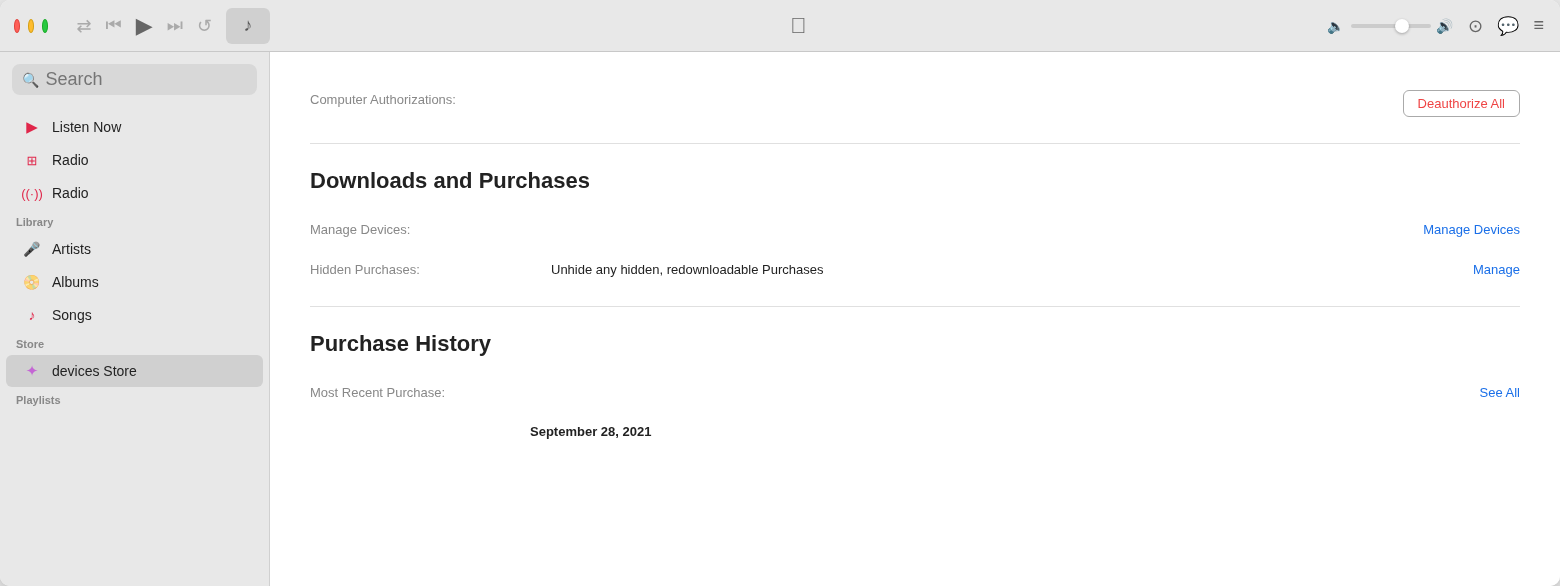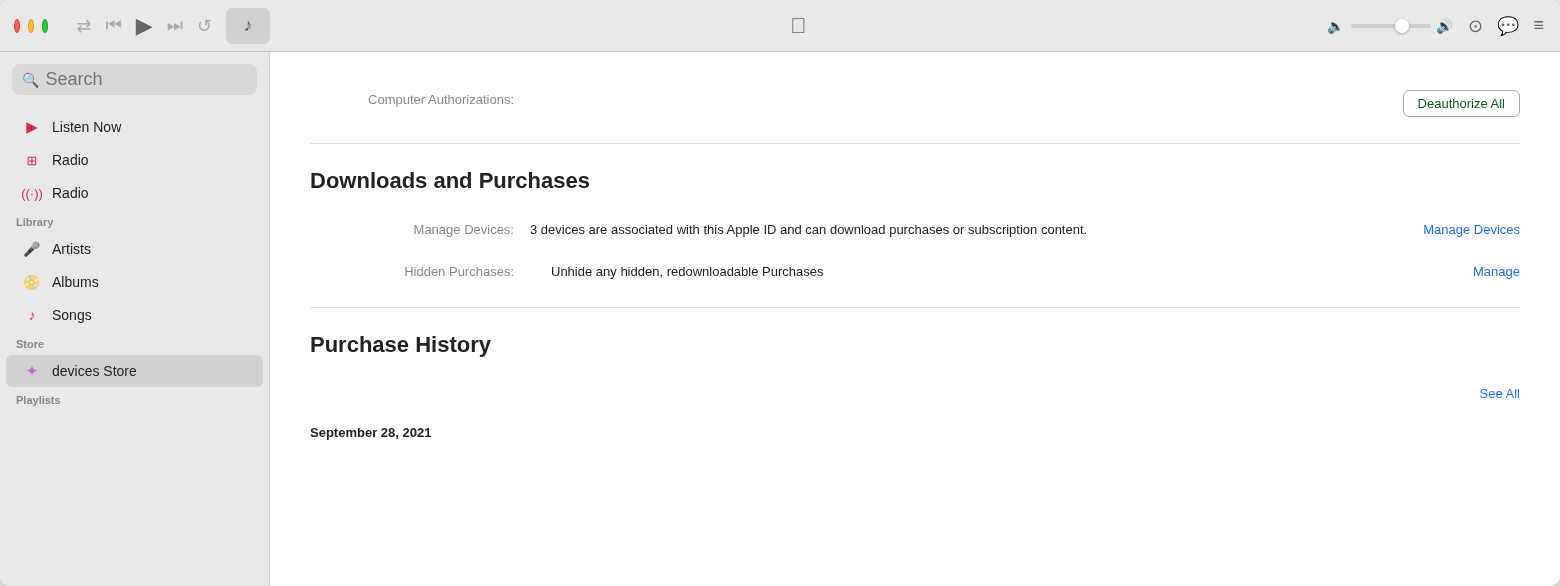--- a/index.html
+++ b/index.html
@@ -195,21 +195,21 @@
       max-width: 1300px;
     }
     .row-block {
       display: flex;
       align-items: flex-start;
       padding: 18px 0;
     }
     .row-label {
       width: 220px;
       min-width: 220px;
-      text-align: right;
+      text-align: left;
       font-size: 13px;
       color: #888;
       padding-right: 16px;
       padding-top: 2px;
       flex-shrink: 0;
     }
     .row-value {
       flex: 1;
       font-size: 13px;
       color: #222;
@@ -218,21 +218,21 @@
     .row-action {
       margin-left: auto;
       padding-left: 40px;
     }
     .btn-deauthorize {
       border: 1px solid #aaa;
       background: white;
       border-radius: 6px;
       padding: 5px 14px;
       font-size: 13px;
-      color: #14532d;
+      color: #ef4444;
       cursor: pointer;
       white-space: nowrap;
     }
     .link {
       color: #1a6fe8;
       text-decoration: none;
       font-size: 13px;
       cursor: pointer;
     }
     .divider {
@@ -341,39 +341,39 @@
             <button class="btn-deauthorize">Deauthorize All</button>
           </div>
         </div>
 
         <hr class="divider">
 
         <div class="section-title">Downloads and Purchases</div>
 
         <div class="row-block">
           <div class="row-label">Manage Devices:</div>
-          <div class="row-value">3 devices are associated with this Apple ID and can download purchases or subscription content.</div>
           <div class="row-action">
             <a class="link">Manage Devices</a>
           </div>
         </div>
 
         <div class="row-block" style="padding-top:4px;gap:21px;">
           <div class="row-label">Hidden Purchases:</div>
           <div class="row-value">Unhide any hidden, redownloadable Purchases</div>
           <div class="row-action">
             <a class="link">Manage</a>
           </div>
         </div>
 
         <hr class="divider">
 
         <div class="section-title">Purchase History</div>
 
         <div class="row-block">
+          <div class="row-label">Most Recent Purchase:</div>
           <div class="row-value" style="font-weight:600;margin-top:39px;">September 28, 2021</div>
           <div class="row-action">
             <a class="link">See All</a>
           </div>
         </div>
 
       </div>
     </div>
   </div>
 </div>

